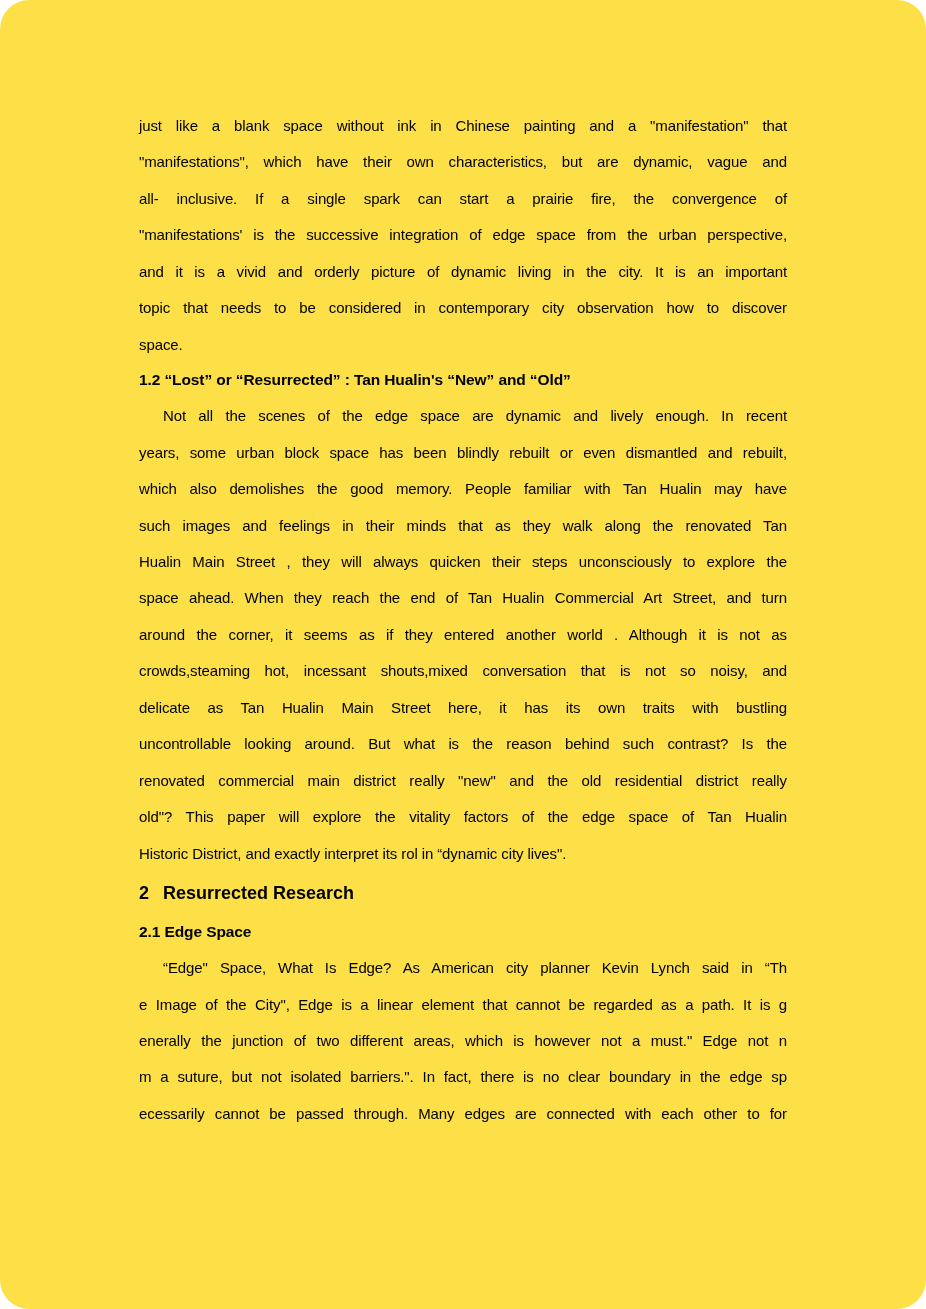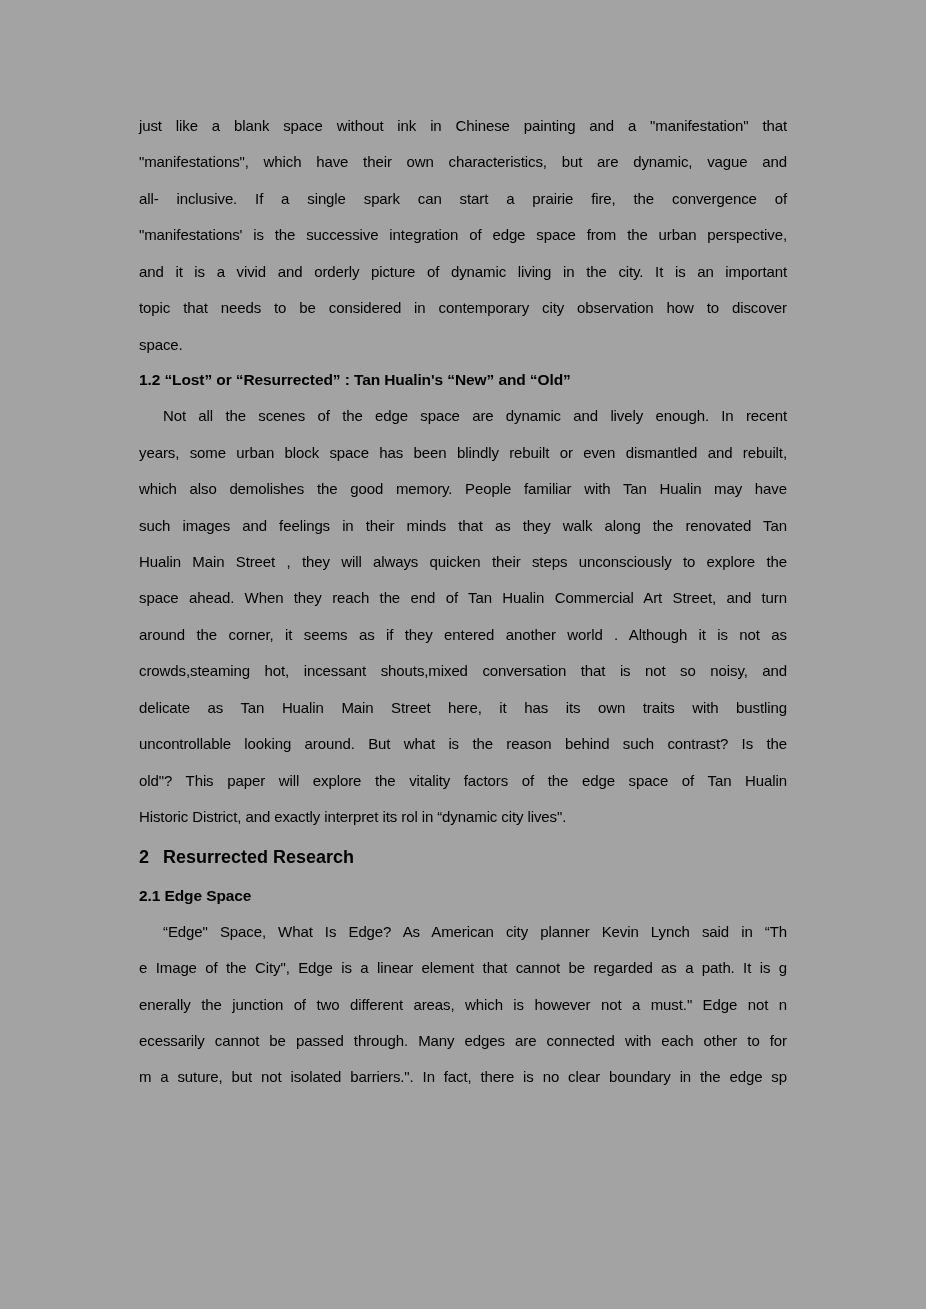--- a/index.html
+++ b/index.html
@@ -49,21 +49,21 @@
     margin: 7px 0 10px 0;
   }
   .h1-num {
     display: inline-block;
     margin-right: 14px;
   }
 </style>
 </head>
 <body>
 
-<div class="page" style="background: #a3a3a3; color: rgb(0, 0, 0);">
+<div class="page" style="background: #fde047; color: rgb(0, 0, 0); border-radius: 29px;">
     <div class="para">
       <div class="line">just like a blank space without ink in Chinese painting and a "manifestation" that</div>
       <div class="line">"manifestations", which have their own characteristics, but are dynamic, vague and</div>
       <div class="line">all- inclusive. If a single spark can start a prairie fire, the convergence of</div>
       <div class="line">"manifestations' is the successive integration of edge space from the urban perspective,</div>
       <div class="line">and it is a vivid and orderly picture of dynamic living in the city. It is an important</div>
       <div class="line">topic that needs to be considered in contemporary city observation how to discover</div>
       <div class="line last">space.</div>
     </div>
     <div class="h2">1.2 “Lost” or “Resurrected” : Tan Hualin's “New” and “Old”</div>
@@ -71,25 +71,26 @@
       <div class="line indent">Not all the scenes of the edge space are dynamic and lively enough. In recent</div>
       <div class="line">years, some urban block space has been blindly rebuilt or even dismantled and rebuilt,</div>
       <div class="line">which also demolishes the good memory. People familiar with Tan Hualin may have</div>
       <div class="line">such images and feelings in their minds that as they walk along the renovated Tan</div>
       <div class="line">Hualin Main Street , they will always quicken their steps unconsciously to explore the</div>
       <div class="line">space ahead. When they reach the end of Tan Hualin Commercial Art Street, and turn</div>
       <div class="line">around the corner, it seems as if they entered another world . Although it is not as</div>
       <div class="line">crowds,steaming hot, incessant shouts,mixed conversation that is not so noisy, and</div>
       <div class="line">delicate as Tan Hualin Main Street here, it has its own traits with bustling</div>
       <div class="line">uncontrollable looking around. But what is the reason behind such contrast? Is the</div>
+      <div class="line">renovated commercial main district really "new" and the old residential district really</div>
       <div class="line">old"? This paper will explore the vitality factors of the edge space of Tan Hualin</div>
       <div class="line last">Historic District, and exactly interpret its rol in “dynamic city lives".</div>
     </div>
     <div class="h1"><span class="h1-num">2</span><span>Resurrected Research</span></div>
     <div class="h2">2.1 Edge Space</div>
     <div class="para">
       <div class="line indent">“Edge" Space, What Is Edge? As American city planner Kevin Lynch said in “Th</div>
       <div class="line">e Image of the City", Edge is a linear element that cannot be regarded as a path. It is g</div>
       <div class="line">enerally the junction of two different areas, which is however not a must." Edge not n</div>
+      <div class="line">m a suture, but not isolated barriers.". In fact, there is no clear boundary in the edge sp</div>
       <div class="line">ecessarily cannot be passed through. Many edges are connected with each other to for</div>
-      <div class="line">m a suture, but not isolated barriers.". In fact, there is no clear boundary in the edge sp</div>
     </div>
   </div>
 
 </body></html>

